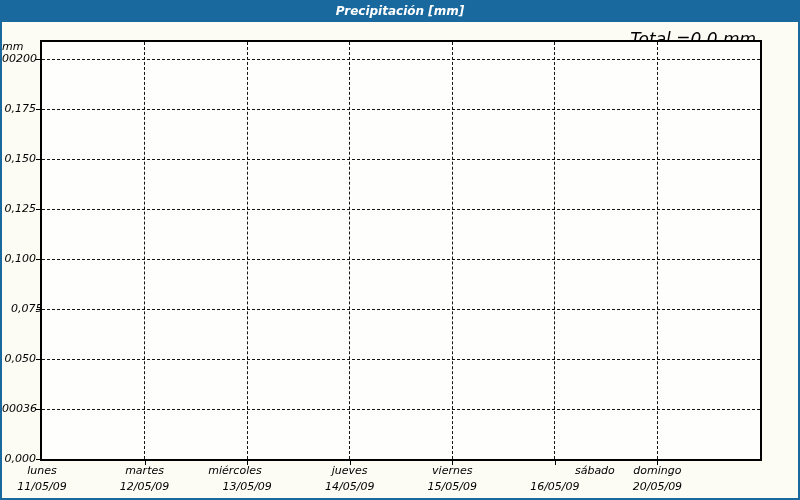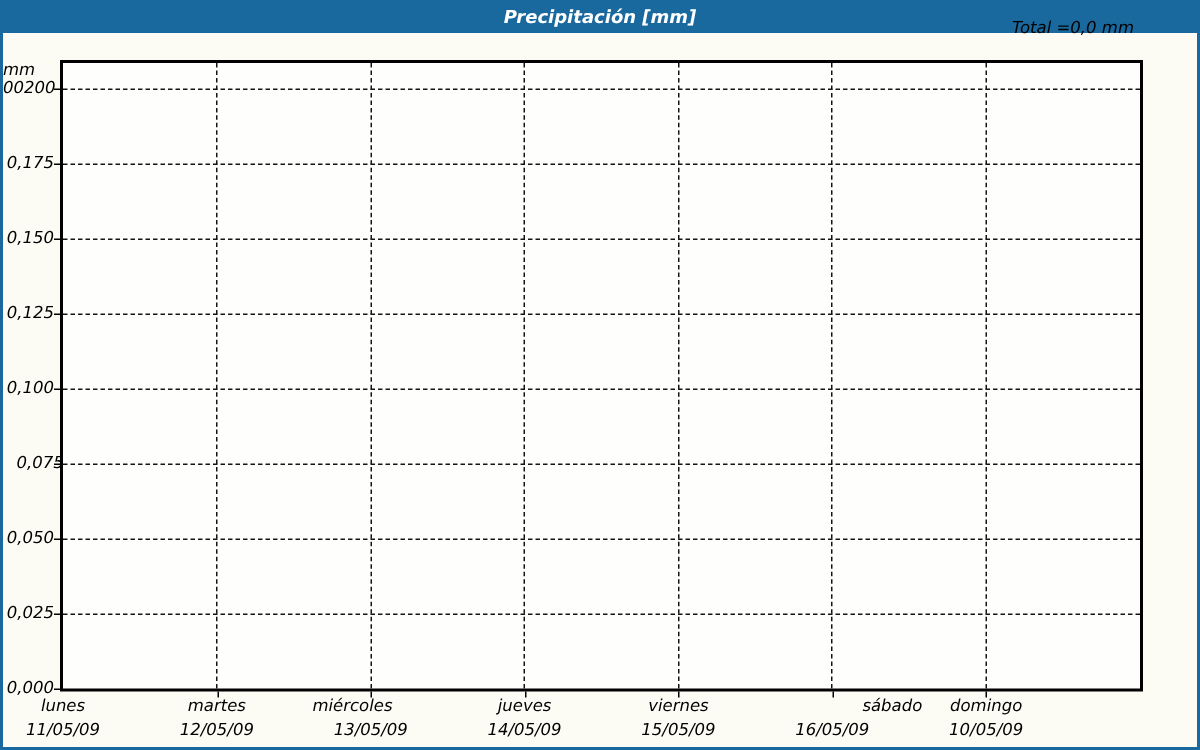--- a/index.html
+++ b/index.html
@@ -16,22 +16,22 @@
   }
   .titlebar{
     position:absolute;left:-2px;top:0;width:800px;height:22px;
     background:#1a699e;
     display:flex;align-items:center;justify-content:center;
   }
   .titlebar .title{
     color:#fff;font-size:12px;font-weight:bold;letter-spacing:0px;
   }
   .total{
-    position:absolute;top:12px;right:42px;height:14px;
-    font-size:11px;line-height:14px;white-space:nowrap;
+    position:absolute;top:32px;right:42px;height:14px;
+    font-size:17px;line-height:14px;white-space:nowrap;
   }
   .unit{
     position:absolute;left:0;top:40px;width:34px;height:13px;
     font-size:11px;line-height:13px;text-align:left;
   }
   .plot{
     position:absolute;left:38px;top:40px;width:722px;height:421px;
     border:2px solid #000;background:#fefefc;
   }
   .hline{position:absolute;left:0;width:718px;height:0;border-top:1px dashed #141414;}
@@ -89,21 +89,21 @@
       <div class="ytick-label" style="top: 152px;">0,150</div>
       <div class="ytick" style="top: 159px;"></div>
       <div class="ytick-label" style="top: 202px;">0,125</div>
       <div class="ytick" style="top: 209px;"></div>
       <div class="ytick-label" style="top: 252px;">0,100</div>
       <div class="ytick" style="top: 259px;"></div>
       <div class="ytick-label" style="top: 302px; padding-left: 9px;">0,075</div>
       <div class="ytick" style="top: 309px;"></div>
       <div class="ytick-label" style="top: 352px;">0,050</div>
       <div class="ytick" style="top: 359px;"></div>
-      <div class="ytick-label" style="top: 402px;">0,025</div>
+      <div class="ytick-label" style="top: 402px;">00036</div>
       <div class="ytick" style="top: 409px;"></div>
       <div class="ytick-label" style="top: 452px;">0,000</div>
       <div class="ytick" style="top: 459px;"></div>
       <div class="xtick" style="left: 142.571px;"></div>
       <div class="xtick" style="left: 245.143px;"></div>
       <div class="xtick" style="left: 347.714px;"></div>
       <div class="xtick" style="left: 450.286px;"></div>
       <div class="xtick" style="left: 552.857px;"></div>
       <div class="xtick" style="left: 655.429px;"></div>
       <div class="xday" style="left: -20px;">lunes</div>
@@ -112,16 +112,16 @@
       <div class="xdate" style="left: 82.5714px;">12/05/09</div>
       <div class="xday" style="left: 173px;">miércoles</div>
       <div class="xdate" style="left: 185.143px;">13/05/09</div>
       <div class="xday" style="left: 287.714px;">jueves</div>
       <div class="xdate" style="left: 287.714px;">14/05/09</div>
       <div class="xday" style="left: 390.286px;">viernes</div>
       <div class="xdate" style="left: 390.286px;">15/05/09</div>
       <div class="xday" style="left: 492.857px; text-align: right;">sábado</div>
       <div class="xdate" style="left: 492.857px;">16/05/09</div>
       <div class="xday" style="left: 595.429px;">domingo</div>
-      <div class="xdate" style="left: 595.429px;">10/05/09</div>
+      <div class="xdate" style="left: 595.429px;">20/05/09</div>
     </div>
 
 </div>
 
 </body></html>

